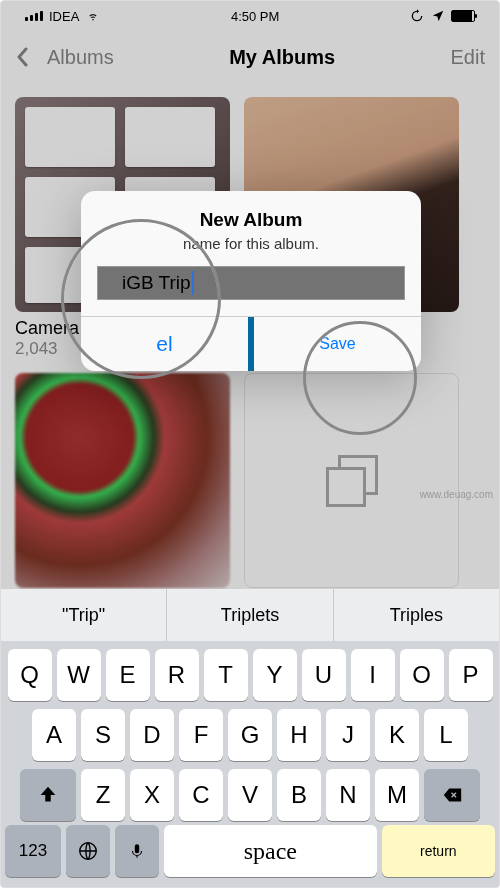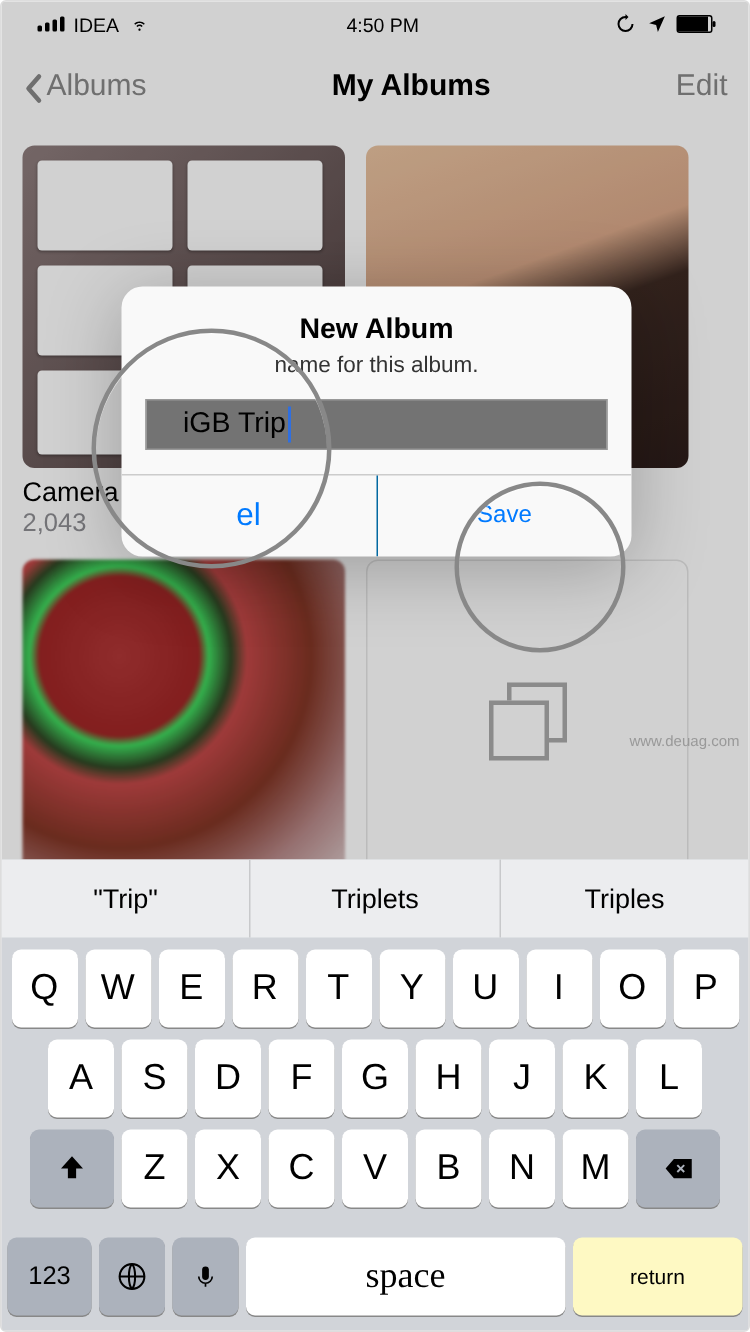--- a/index.html
+++ b/index.html
@@ -7,21 +7,21 @@
   .status-bar { height:30px; display:flex; justify-content:space-between; align-items:center; padding:0 24px; font-size:13px; font-weight:500; color:#000; }
   .status-left, .status-right { display:flex; gap:6px; align-items:center; }
   .sig { display:flex; gap:2px; align-items:flex-end;}
   .sig span{ width:3px; background:#000; display:inline-block; border-radius:1px;}
   .sig span:nth-child(1){height:4px} .sig span:nth-child(2){height:6px} .sig span:nth-child(3){height:8px} .sig span:nth-child(4){height:10px}
   .wifi { width:16px; height:12px; }
   .battery{ width:24px; height:12px; border:1px solid #000; border-radius:2px; position:relative;}
   .battery::after{content:""; position:absolute; right:-3px; top:3px; width:2px; height:4px; background:#000; border-radius:1px;}
   .battery-fill{background:#000; width:90%; height:100%;}
   .nav-bar { height:52px; display:flex; justify-content:space-between; align-items:center; padding:0 14px; font-size:20px; border-bottom:0; }
-  .nav-back{ color:#888; display:flex; align-items:flex-end; gap:2px; font-size:20px;}
+  .nav-back{ color:#888; display:flex; align-items:center; gap:18px; font-size:20px;}
   .nav-title{ font-weight:600; font-size:20px; color:#000;}
   .nav-edit{ color:#888; font-size:20px;}
   .content{ position:relative; padding:14px; display:flex; flex-wrap:wrap; gap:14px; }
   .album{ width:215px; }
   .thumb{ width:215px; height:215px; border-radius:8px; background:#ccc; position:relative; overflow:hidden;}
   .thumb1{ background:linear-gradient(135deg,#8e7d7d,#4a3a3a); }
   .thumb1 .mini{ position:absolute; background:#fff; border-radius:3px; box-shadow:0 1px 2px rgba(0,0,0,.3);}
   .m1{top:10px;left:10px;width:90px;height:60px;background:linear-gradient(#a8ffd6,#ffe3a8);}
   .m2{top:10px;left:110px;width:90px;height:60px;background:#e573ff;}
   .m3{top:80px;left:10px;width:90px;height:60px;background:#eee;}
@@ -36,36 +36,36 @@
   .album-label{ margin-top:6px; font-size:18px; color:#000;}
   .album-count{ font-size:17px; color:#8e8e93;}
   .scrim{ position:absolute; inset:0; background:rgba(0,0,0,0.18); z-index:5;}
   .alert{ position:absolute; top:190px; left:80px; width:340px; background:#f9f9f9; border-radius:14px; z-index:10; box-shadow:0 8px 50px rgba(0,0,0,.25); overflow:hidden;}
   .alert-title{ text-align:center; font-weight:600; font-size:19px; margin-top:18px;}
   .alert-msg{ text-align:center; font-size:15px; color:#333; margin:4px 20px 14px;}
   .alert-input{ margin:0 16px 16px; background:#737373; border:1px solid #999; height:34px; display:flex; align-items:center; padding:0 24px; font-size:19px; position:relative;}
   .cursor{ width:2px; height:24px; background:#2f6fe0; margin-left:1px;}
   .alert-buttons{ display:flex; border-top:1px solid #ccc;}
   .alert-btn{ flex:1; height:54px; display:flex; align-items:center; justify-content:center; font-size:21px; color:#007aff;}
-  .alert-btn:first-child{ border-right:1px solid #0369a1;}
+  .alert-btn:first-child{ border-right:6px solid #0369a1;}
   .alert-btn.save{ font-weight:400; font-size:16px;}
   .magnifier{ position:absolute; border:3px solid #888; border-radius:50%; z-index:20; pointer-events:none; box-shadow:0 1px 0 rgba(255,255,255,.5) inset;}
   .mag1{ top:218px; left:60px; width:160px; height:160px; }
   .mag2{ top:320px; left:302px; width:114px; height:114px; }
   .kb-area{ position:absolute; bottom:0; left:0; right:0; background:#d1d4d9; z-index:30; }
   .suggest{ display:flex; height:52px; background:#ecedef; align-items:stretch;}
   .sug{ flex:1; display:flex; align-items:center; justify-content:center; font-size:18px; color:#000;}
   .sug + .sug{ border-left:1px solid #c8c9cb;}
   .krow{ display:flex; gap:5px; padding:8px 4px 0; justify-content:center;}
   .key{ background:#fff; border-radius:6px; box-shadow:0 1px 0 #888; height:52px; display:flex; align-items:center; justify-content:center; font-size:24px; color:#000; flex:1; max-width:44px; min-width:40px;}
   .krow.r2 .key{ max-width:44px; } .krow.r2{ padding-left:28px; padding-right:28px;}
   .key.fn{ background:#acb2bc; max-width:56px; min-width:52px;}
   .key.fn svg{ width:22px; height:22px;}
   .krow.r3{ padding:8px 4px 0;}
-  .krow.r4{ padding:20px 4px 10px;}
+  .krow.r4{ padding:4px 4px 10px;}
   .key.num{ max-width:56px; min-width:52px; font-size:17px;}
   .key.globe,.key.mic{ background:#acb2bc; max-width:44px; min-width:42px;}
   .key.space{ max-width:none; flex:3;font-family:Liberation Serif, serif;}
   .key.return{ background:#fef9c3; max-width:none; flex:1.6; font-size:14px;}
   .watermark{ position:absolute; right:6px; top:488px; font-size:10px; color:#999; z-index:50; writing-mode:horizontal-tb;}
 </style>
 </head>
 <body>
 
 <div class="status-bar">

